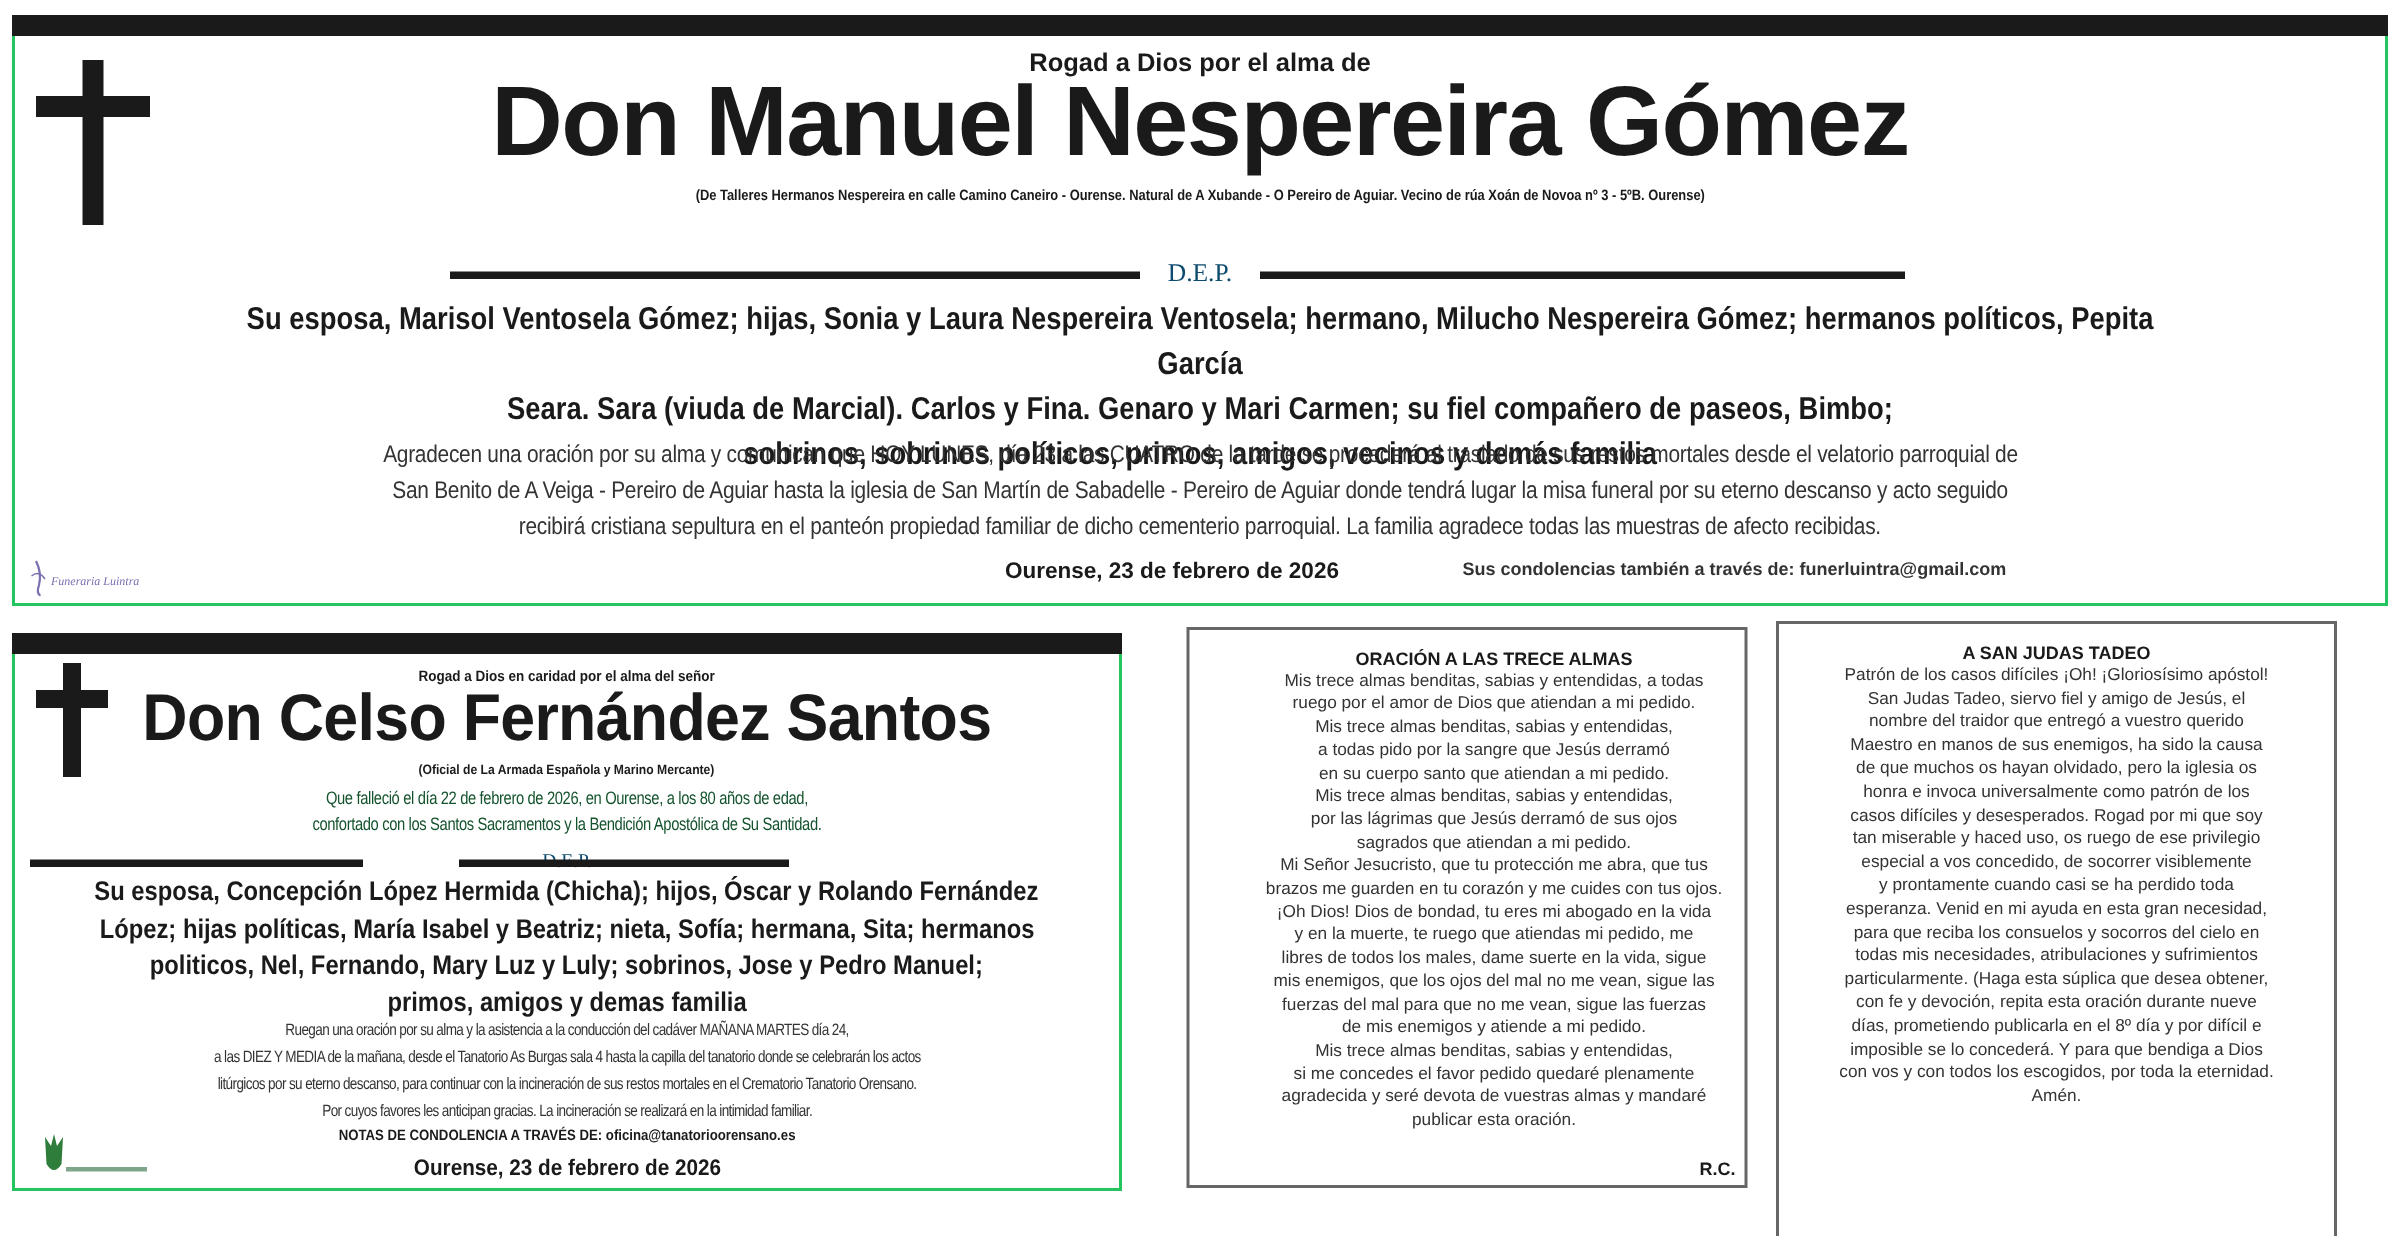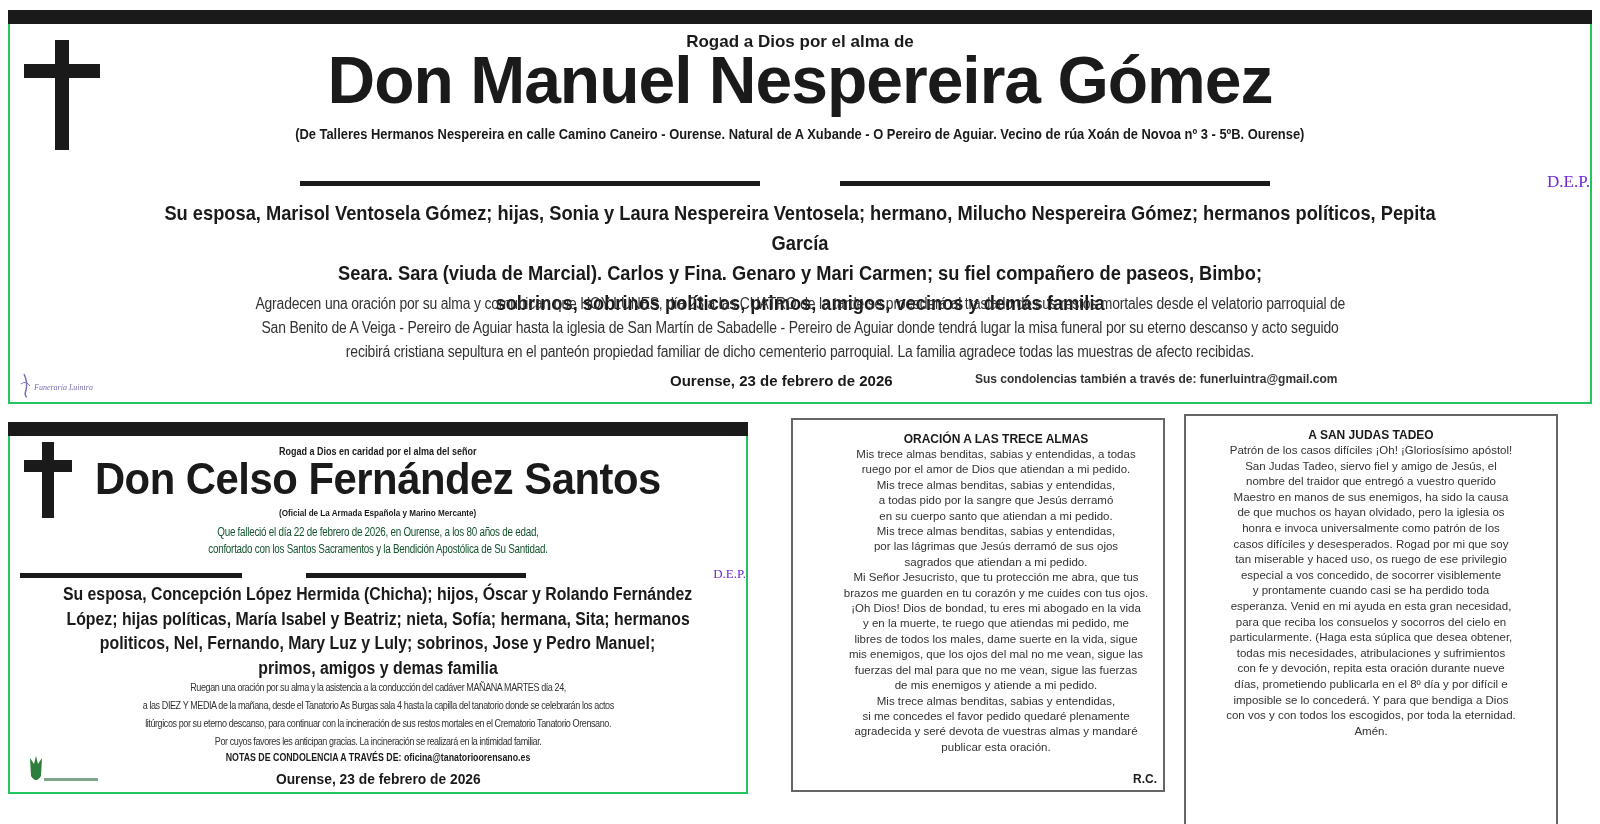--- a/index.html
+++ b/index.html
@@ -16,25 +16,25 @@
   .center { position: absolute; left: 0; right: 0; text-align: center; white-space: nowrap; }
   .cond { display: inline-block; transform-origin: center top; }
 
   
   #n1 { left: 8px; top: 10px; width: 1584px; height: 394px; }
   #n1 .cross { left: 14px; top: 28px; width: 76px; height: 110px; }
   #n1 .cross .v { left: 31px; top: 0; width: 14px; height: 110px; }
   #n1 .cross .h { left: 0; top: 24px; width: 76px; height: 14px; }
   .n1-pre { top: 20px; font-size: 17px; font-weight: bold; }
   .n1-name { top: 30px; font-size: 66px; font-weight: bold; letter-spacing: -1px; }
-  .n1-bio { top: 113px; font-size: 15px; font-weight: bold; }
+  .n1-bio { top: 113px; font-size: 10px; font-weight: bold; }
   .n1-died { top: 138px; font-size: 16px; color: #333; }
   .dep-row { position: absolute; left: 0; right: 0; height: 20px; }
   .dep-row .line { position: absolute; top: 9px; height: 5px; background: #1a1a1a; }
-  .dep-row .dep { position: absolute; left: 0; right: 0; text-align: right; font-family: "Liberation Serif", serif; color: #6d28d9; }
+  .dep-row .dep { position: absolute; left: 0; right: 0; text-align: center; font-family: "Liberation Serif", serif; color: #0c4a6e; }
   #n1 .dep-row { top: 160px; }
   #n1 .dep-row .l1 { left: 290px; width: 460px; }
   #n1 .dep-row .l2 { left: 830px; width: 430px; }
   #n1 .dep-row .dep { font-size: 17px; top: 0; }
   .n1-family { position: absolute; left: 30px; right: 30px; top: 186px; text-align: center; font-size: 21px; font-weight: bold; line-height: 30px; }
   .n1-body { position: absolute; left: 30px; right: 30px; top: 280px; text-align: center; font-size: 16px; line-height: 24px; color: #333; letter-spacing: -0.2px; }
   .n1-date { position: absolute; left: 660px; top: 360px; font-size: 15px; font-weight: bold; }
   .n1-email { position: absolute; left: 965px; top: 360px; font-size: 12px; font-weight: bold; color: #333; }
   .logo1 { position: absolute; left: 8px; top: 358px; width: 85px; height: 28px; }
 
@@ -175,22 +175,22 @@
       <div>nombre del traidor que entregó a vuestro querido</div>
       <div>Maestro en manos de sus enemigos, ha sido la causa</div>
       <div>de que muchos os hayan olvidado, pero la iglesia os</div>
       <div>honra e invoca universalmente como patrón de los</div>
       <div>casos difíciles y desesperados. Rogad por mi que soy</div>
       <div>tan miserable y haced uso, os ruego de ese privilegio</div>
       <div>especial a vos concedido, de socorrer visiblemente</div>
       <div>y prontamente cuando casi se ha perdido toda</div>
       <div>esperanza. Venid en mi ayuda en esta gran necesidad,</div>
       <div>para que reciba los consuelos y socorros del cielo en</div>
+      <div>todas mis necesidades, atribulaciones y sufrimientos</div>
       <div>particularmente. (Haga esta súplica que desea obtener,</div>
-      <div>todas mis necesidades, atribulaciones y sufrimientos</div>
       <div>con fe y devoción, repita esta oración durante nueve</div>
       <div>días, prometiendo publicarla en el 8º día y por difícil e</div>
       <div>imposible se lo concederá. Y para que bendiga a Dios</div>
       <div>con vos y con todos los escogidos, por toda la eternidad.</div>
       <div>Amén.</div>
   </div>
   <div class="psign">S.C.</div>
 </div>
 
 </body></html>

